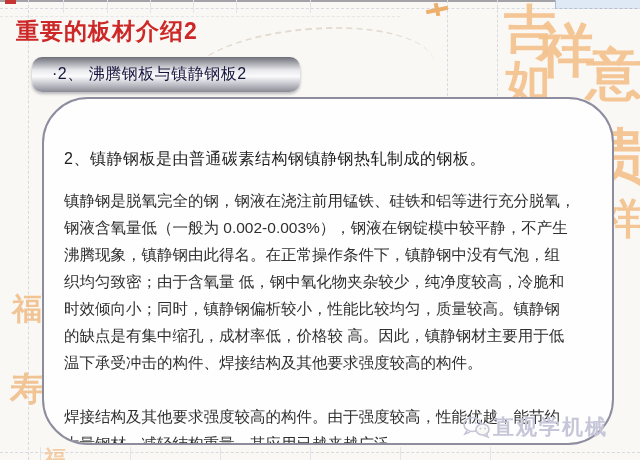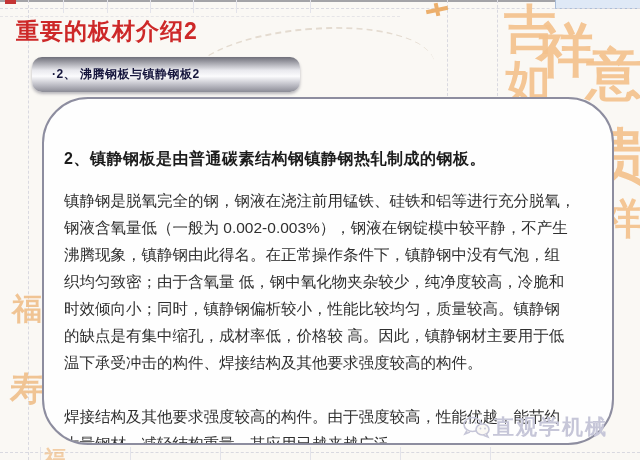--- a/index.html
+++ b/index.html
@@ -45,30 +45,30 @@
   }
   
   .subtitle-bar{
     position:absolute;left:32px;top:57px;width:268px;height:35px;z-index:4;
     border-radius:10px;
     background:linear-gradient(180deg,#6f6f79 0%,#e9e9ee 38%,#fbfbfd 55%,#c2c2ca 78%,#8c8c96 100%);
     box-shadow:0 2px 3px rgba(60,60,80,.35);
     display:flex;align-items:center;
   }
   .subtitle-text{
-    padding-left:20px;color:#15153c;font-size:12px;font-weight:bold;letter-spacing:.5px;
+    padding-left:20px;color:#15153c;font-size:16px;font-weight:normal;letter-spacing:.5px;
   }
   
   .content-box{
     position:absolute;left:42px;top:97px;width:572px;height:348px;z-index:2;
     background:#fefefe;border:2px solid #8d8d9f;border-radius:46px;
     box-sizing:border-box;padding:50px 14px 0 20px;overflow:hidden;
   }
   .box-heading{
-    color:#1c1c1c;font-size:16px;font-weight:bold;letter-spacing:.5px;margin:0 0 17px 0;
+    color:#1c1c1c;font-size:16px;font-weight:normal;letter-spacing:.5px;margin:0 0 17px 0;
   }
   .para{
     margin:0 0 27px 0;white-space:pre-line;
     color:#2f2f2f;font-size:15.5px;line-height:27px;
     font-family:Liberation Sans, sans-serif;
   }
   
   .logo{
     position:absolute;right:32px;top:413px;z-index:5;
     display:flex;align-items:center;gap:3px;

